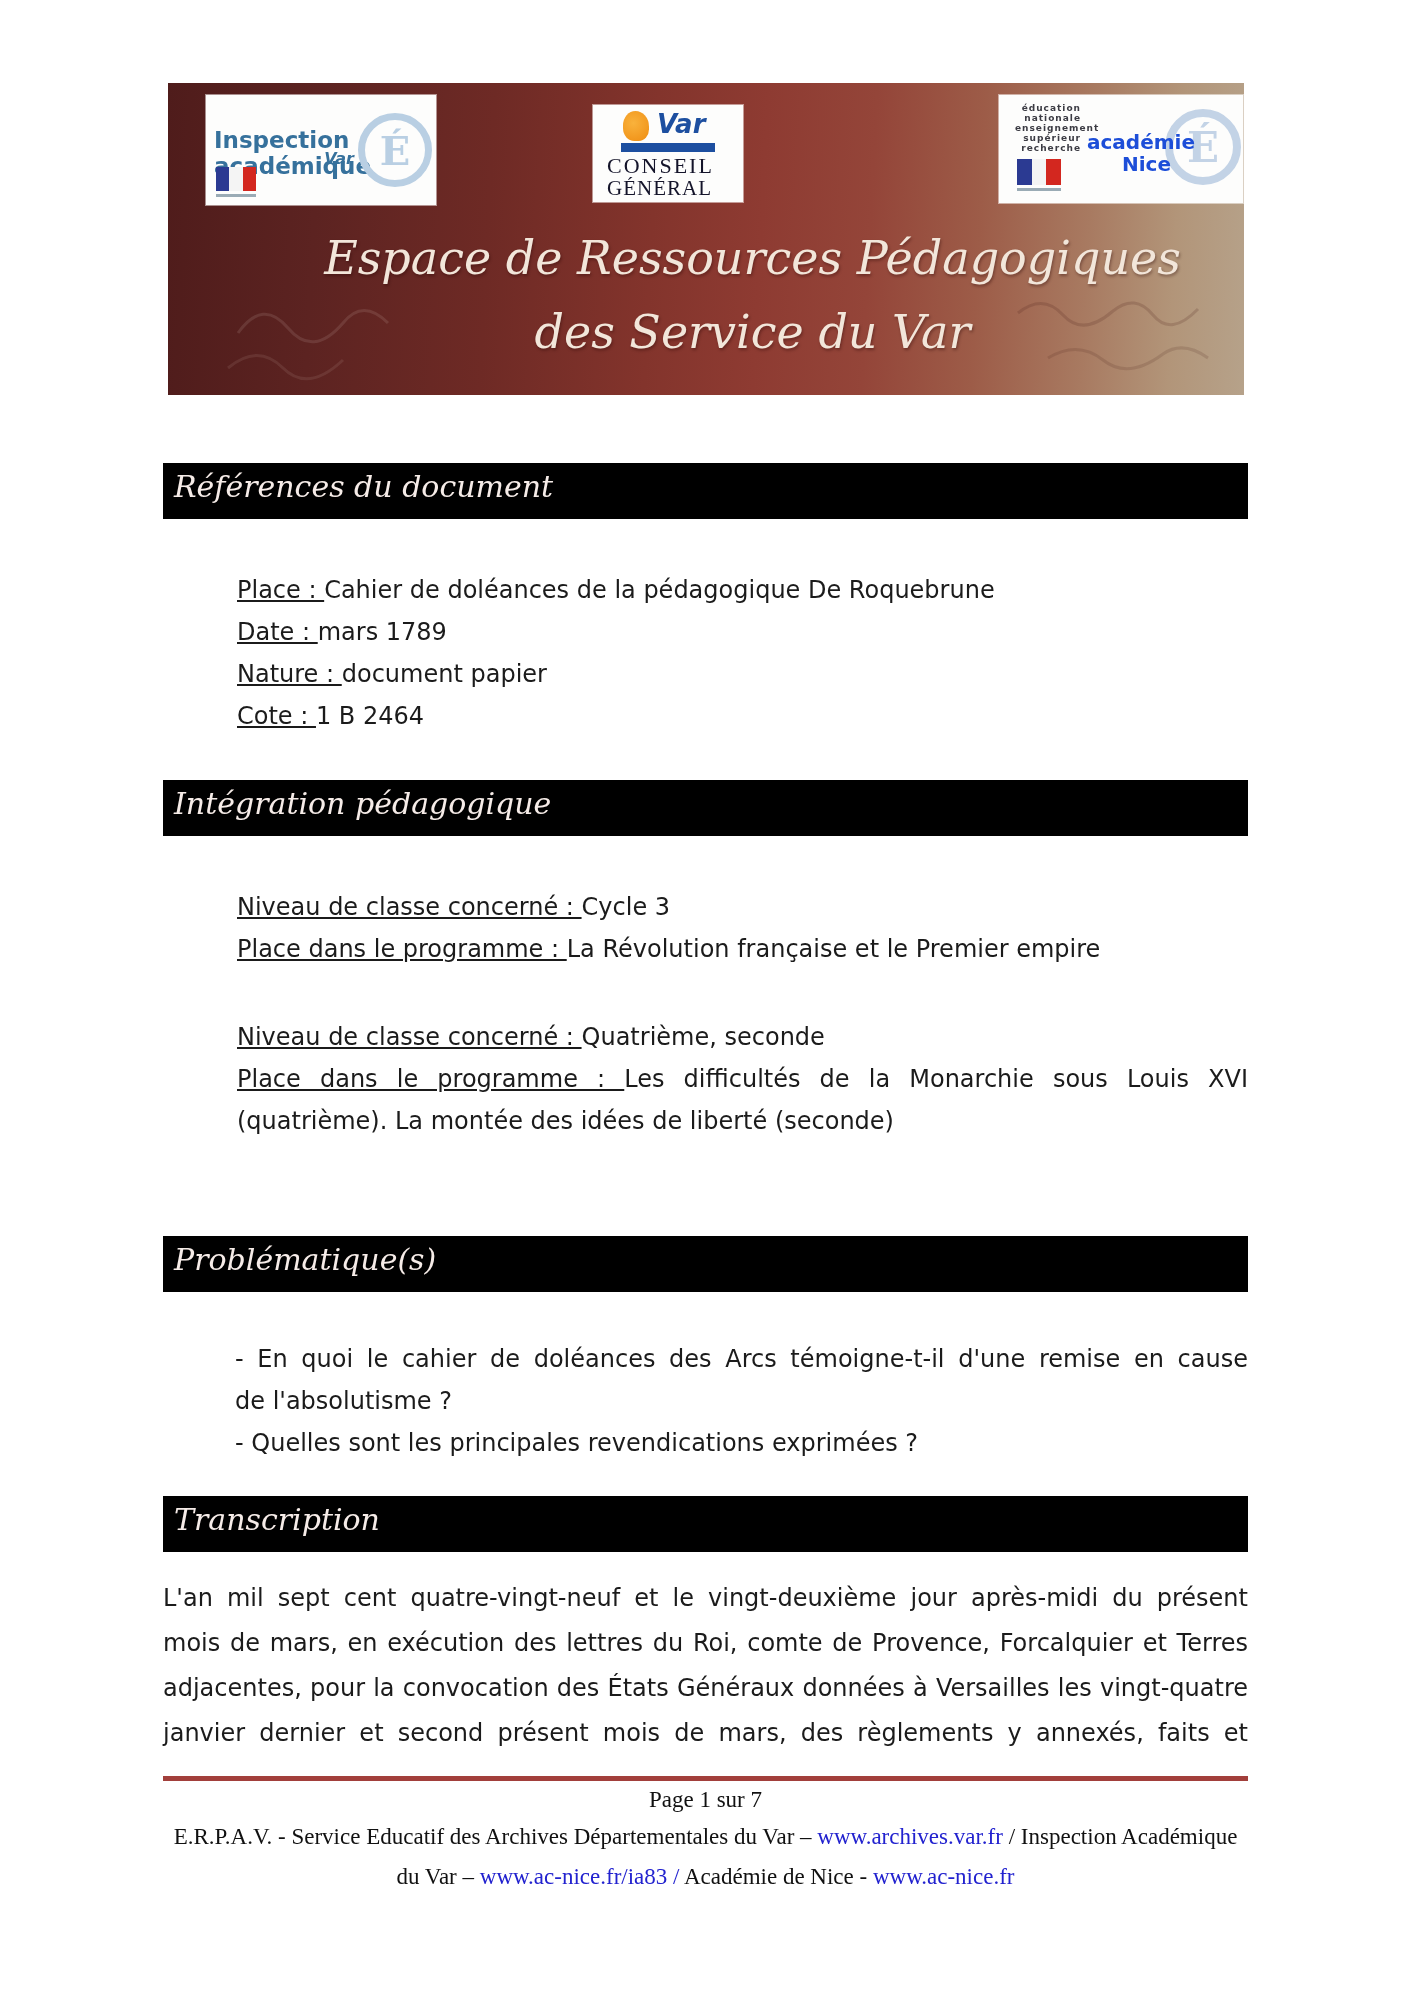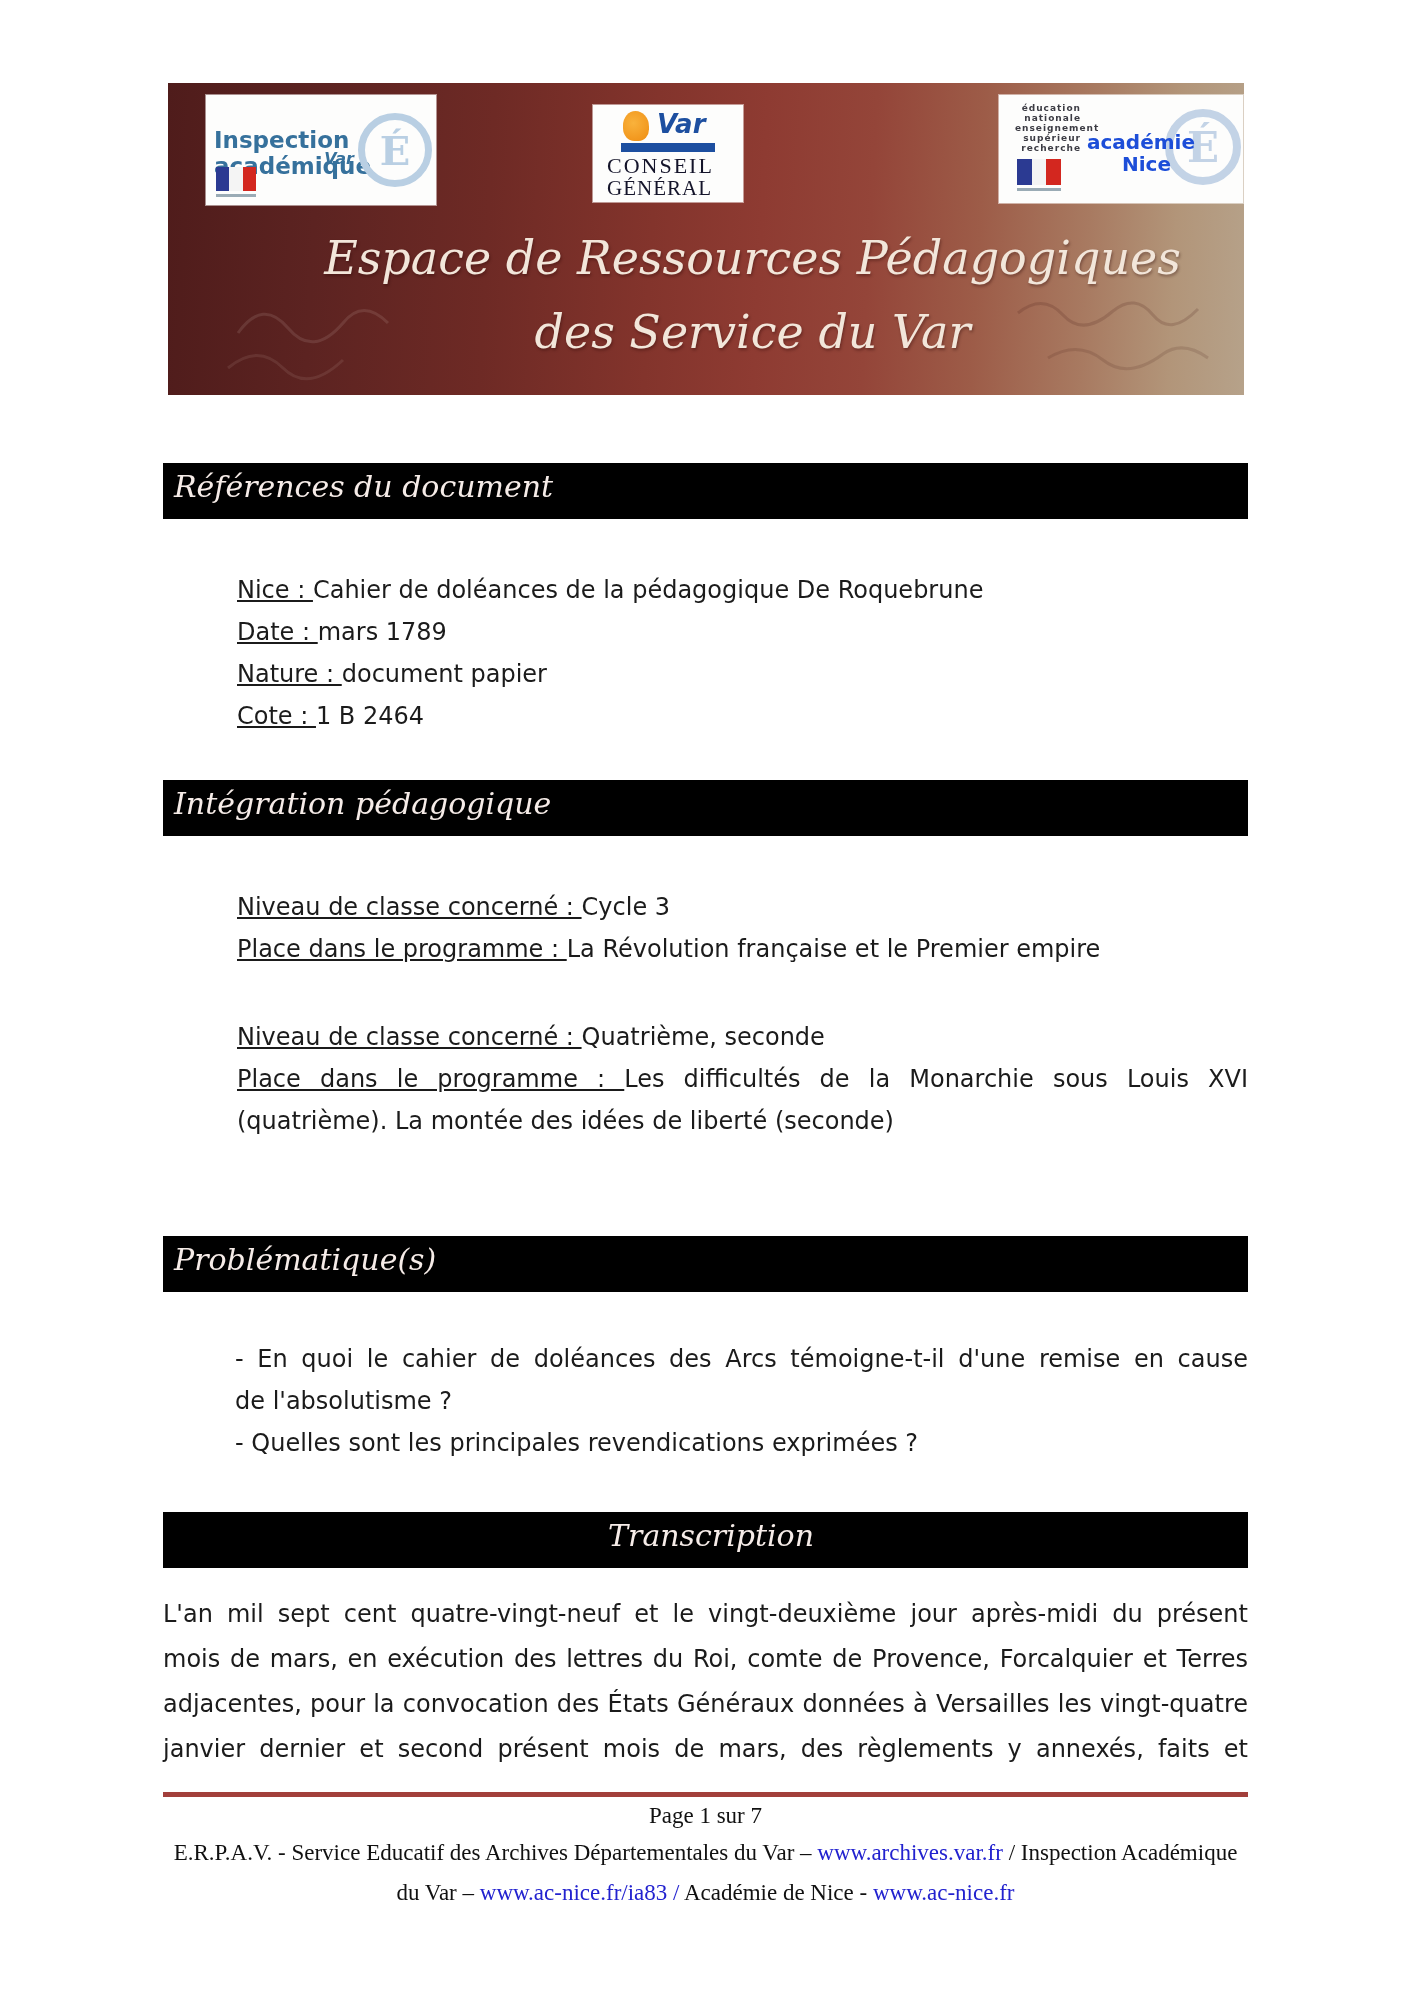--- a/index.html
+++ b/index.html
@@ -48,21 +48,21 @@
   .acad{position:absolute;left:88px;top:36px;width:84px;text-align:right;
     font-size:20px;font-weight:bold;line-height:22px;color:#1d4ed8;z-index:2;}
   .embleme-right{right:2px;top:14px;width:60px;height:60px;border:8px solid #c3d3e6;color:#c3d3e6;font-size:42px;z-index:1;}
 
   
   .bar{height:56px;background:#000000;box-sizing:border-box;padding:5px 0 0 11px;
     font-family:"DejaVu Serif",serif;font-style:italic;font-size:30px;line-height:38px;color:#f6ece8;}
   .bar-references{margin-top:68px;}
   .bar-integration{margin-top:43px;}
   .bar-problematique{margin-top:94px;}
-  .bar-transcription{margin-top:48px;text-align:center;}
+  .bar-transcription{margin-top:32px;}
 
   
   .refs-block{margin:50px 0 0 74px;font-size:24px;line-height:42px;}
   .int-block{margin:50px 0 0 74px;width:1011px;font-size:24px;line-height:42px;}
   .int-group2{margin-top:46px;}
   .prob-block{margin:46px 0 0 72px;width:1013px;font-size:24px;line-height:42px;}
   .trans-block{margin-top:24px;width:1085px;font-size:24px;line-height:45px;}
   .lbl{text-decoration:underline;white-space:pre-wrap;}
   .jline{text-align:justify;text-align-last:justify;}
 
@@ -135,21 +135,21 @@
       <div class="banner-title">
         <div class="line1">Espace de Ressources Pédagogiques</div>
         <div class="line2">des Service du Var</div>
       </div>
     </div>
 
     <div class="bar bar-references">
       <span>Références du document</span>
     </div>
     <div class="refs-block">
-      <div class="field"><span class="lbl">Nice : </span><span class="val">Cahier de doléances de la pédagogique De Roquebrune</span></div>
+      <div class="field"><span class="lbl">Place : </span><span class="val">Cahier de doléances de la pédagogique De Roquebrune</span></div>
       <div class="field"><span class="lbl">Date : </span><span class="val">mars 1789</span></div>
       <div class="field"><span class="lbl">Nature : </span><span class="val">document papier</span></div>
       <div class="field"><span class="lbl">Cote : </span><span class="val">1 B 2464</span></div>
     </div>
 
     <div class="bar bar-integration">
       <span>Intégration pédagogique</span>
     </div>
     <div class="int-block">
       <div class="int-group1">

